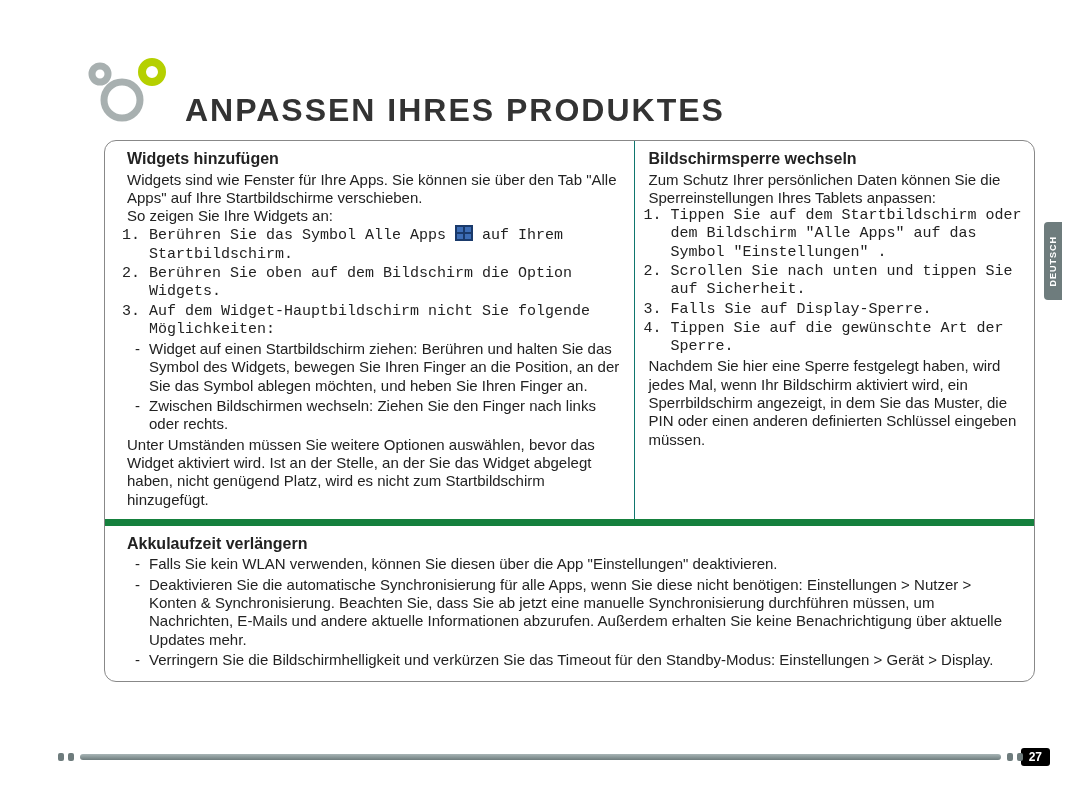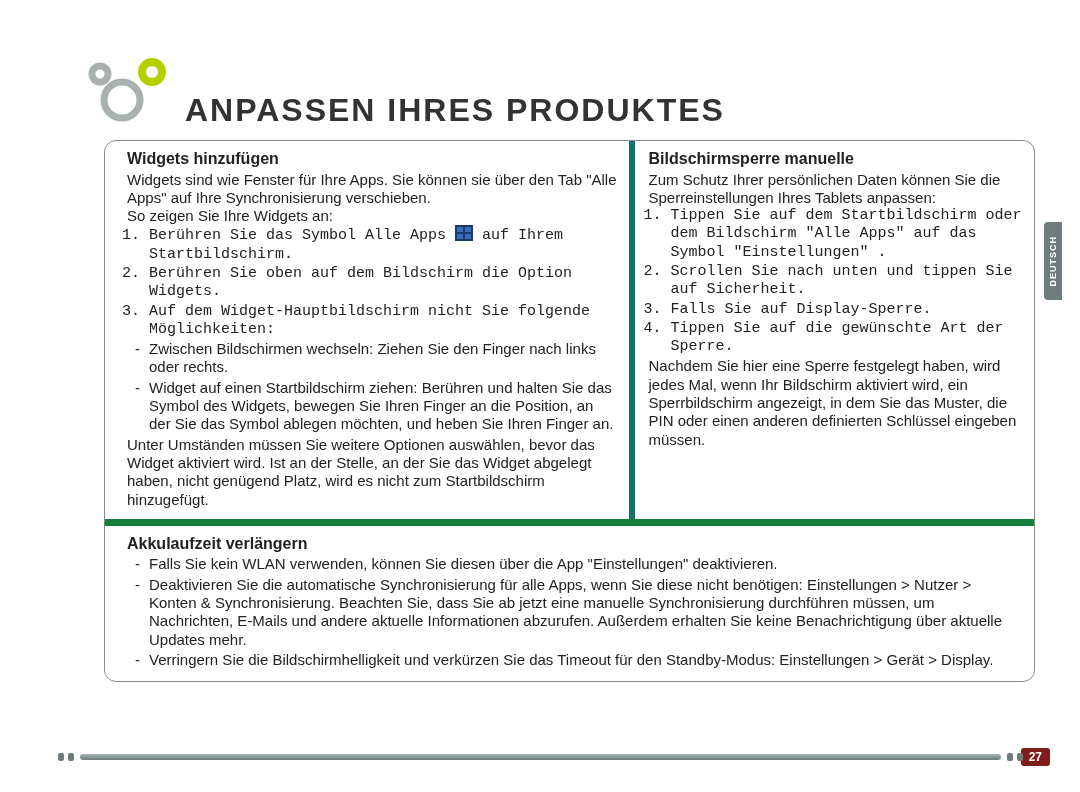--- a/index.html
+++ b/index.html
@@ -2,38 +2,38 @@
 <html><head>
 <meta charset="utf-8">
 <style>
   * { margin: 0; padding: 0; box-sizing: border-box; }
   body { font-family: "Helvetica Neue", Arial, sans-serif; background: #fff; width: 1080px; height: 792px; position: relative; overflow: hidden; }
   .gears { position: absolute; top: 58px; left: 78px; }
   .gears svg { display: block; }
   .title { position: absolute; top: 92px; left: 185px; font-size: 32px; font-weight: 800; letter-spacing: 2px; color: #333; font-family: "Arial Black", Arial, sans-serif; font-stretch: condensed; text-align: right; }
   .content { position: absolute; top: 140px; left: 104px; right: 45px; border: 1px solid #888; border-radius: 12px; overflow: hidden; }
   .row1 { display: flex; }
-  .col-left { flex: 0 0 57%; border-right: 6px solid #0f766e; padding: 8px 10px 10px 22px; font-size: 15px; line-height: 1.22; color: #222; }
+  .col-left { flex: 0 0 57%; border-right: 1px solid #0f766e; padding: 8px 10px 10px 22px; font-size: 15px; line-height: 1.22; color: #222; }
   .col-right { flex: 1; padding: 8px 10px 10px 14px; font-size: 15px; line-height: 1.22; color: #222; }
   .row2 { border-top: 7px solid #15803d; padding: 8px 12px 10px 22px; font-size: 15px; line-height: 1.22; color: #222; }
   .sec-h { font-weight: 700; font-size: 16px; margin-bottom: 2px; }
   ol.num { list-style: decimal; padding-left: 22px; font-family: Liberation Mono, monospace; }
   ol.num li { margin-bottom: 1px; }
   ul.dash { list-style: none; padding-left: 22px; }
   ul.dash li { position: relative; margin-bottom: 2px; }
   ul.dash li::before { content: "-"; position: absolute; left: -14px; }
   .apps-icon { display: inline-block; width: 18px; height: 16px; vertical-align: -2px; }
   .side-tab { position: absolute; top: 222px; right: 18px; width: 18px; height: 78px; background: #6e7c7d; border-radius: 4px 0 0 4px; display: flex; align-items: center; justify-content: center; }
   .side-tab span { writing-mode: vertical-rl; transform: rotate(180deg); font-size: 9px; font-weight: 700; letter-spacing: 1px; color: #fff; }
   .footer { position: absolute; left: 80px; right: 30px; bottom: 24px; height: 22px; display: flex; align-items: center; }
   .footer-bar { flex: 1; height: 6px; background: linear-gradient(#a8b5b6,#6e7c7d); border-radius: 3px; position: relative; }
   .footer-bar::before, .footer-bar::after { content:""; position:absolute; top:-1px; width:6px; height:8px; background:#6e7c7d; border-radius:2px; }
   .footer-bar::before { left:-12px; box-shadow:-10px 0 0 #6e7c7d; }
   .footer-bar::after { right:-12px; box-shadow:10px 0 0 #6e7c7d; }
-  .pagebadge { margin-left: 20px; background: #7f1d1d; color: #fff; font-weight: 700; font-size: 12px; padding: 2px 8px; border-radius: 3px; }
+  .pagebadge { margin-left: 20px; background: #000000; color: #fff; font-weight: 700; font-size: 12px; padding: 2px 8px; border-radius: 3px; }
 </style>
 </head>
 <body>
 
 <div class="gears">
   <svg width="100" height="80" viewBox="0 0 100 80">
     <g fill="none" stroke="#a8b0b0" stroke-width="7">
       <circle cx="22" cy="16" r="8"></circle>
       <circle cx="44" cy="42" r="18"></circle>
     </g>
@@ -46,47 +46,47 @@
 <div class="title">ANPASSEN IHRES PRODUKTES</div>
 
 <div class="side-tab">
   <span>DEUTSCH</span>
 </div>
 
 <div class="content">
   <div class="row1">
     <div class="col-left">
       <div class="sec-h">Widgets hinzufügen</div>
-      <div style="white-space:pre-line">Widgets sind wie Fenster für Ihre Apps. Sie können sie über den Tab "Alle Apps" auf Ihre Synchronisierung verschieben.
+      <div style="white-space:pre-line">Widgets sind wie Fenster für Ihre Apps. Sie können sie über den Tab "Alle Apps" auf Ihre Startbildschirme verschieben.
 So zeigen Sie Ihre Widgets an:</div>
       <ol class="num">
         <li>
           <span>Berühren Sie das Symbol Alle Apps </span>
           <span class="apps-icon">
             <svg width="18" height="16" viewBox="0 0 18 16">
                 <rect width="18" height="16" fill="#1a3a6b"></rect>
                 <rect x="2" y="2" width="6" height="5" fill="#3d6db5"></rect>
                 <rect x="10" y="2" width="6" height="5" fill="#3d6db5"></rect>
                 <rect x="2" y="9" width="6" height="5" fill="#3d6db5"></rect>
                 <rect x="10" y="9" width="6" height="5" fill="#3d6db5"></rect>
               </svg>
           </span>
           <span> auf Ihrem Startbildschirm.</span>
         </li>
         <li>Berühren Sie oben auf dem Bildschirm die Option Widgets.</li>
         <li>Auf dem Widget-Hauptbildschirm nicht Sie folgende Möglichkeiten:</li>
       </ol>
       <ul class="dash">
+        <li>Widget auf einen Startbildschirm ziehen: Berühren und halten Sie das Symbol des Widgets, bewegen Sie Ihren Finger an die Position, an der Sie das Symbol ablegen möchten, und heben Sie Ihren Finger an.</li>
         <li>Zwischen Bildschirmen wechseln: Ziehen Sie den Finger nach links oder rechts.</li>
-        <li>Widget auf einen Startbildschirm ziehen: Berühren und halten Sie das Symbol des Widgets, bewegen Sie Ihren Finger an die Position, an der Sie das Symbol ablegen möchten, und heben Sie Ihren Finger an.</li>
       </ul>
       <div>Unter Umständen müssen Sie weitere Optionen auswählen, bevor das Widget aktiviert wird. Ist an der Stelle, an der Sie das Widget abgelegt haben, nicht genügend Platz, wird es nicht zum Startbildschirm hinzugefügt.</div>
     </div>
     <div class="col-right">
-      <div class="sec-h">Bildschirmsperre manuelle</div>
+      <div class="sec-h">Bildschirmsperre wechseln</div>
       <div>Zum Schutz Ihrer persönlichen Daten können Sie die Sperreinstellungen Ihres Tablets anpassen:</div>
       <ol class="num">
         <li>Tippen Sie auf dem Startbildschirm oder dem Bildschirm "Alle Apps" auf das Symbol "Einstellungen" .</li>
         <li>Scrollen Sie nach unten und tippen Sie auf Sicherheit.</li>
         <li>Falls Sie auf Display-Sperre.</li>
         <li>Tippen Sie auf die gewünschte Art der Sperre.</li>
       </ol>
       <div>Nachdem Sie hier eine Sperre festgelegt haben, wird jedes Mal, wenn Ihr Bildschirm aktiviert wird, ein Sperrbildschirm angezeigt, in dem Sie das Muster, die PIN oder einen anderen definierten Schlüssel eingeben müssen.</div>
     </div>
   </div>

